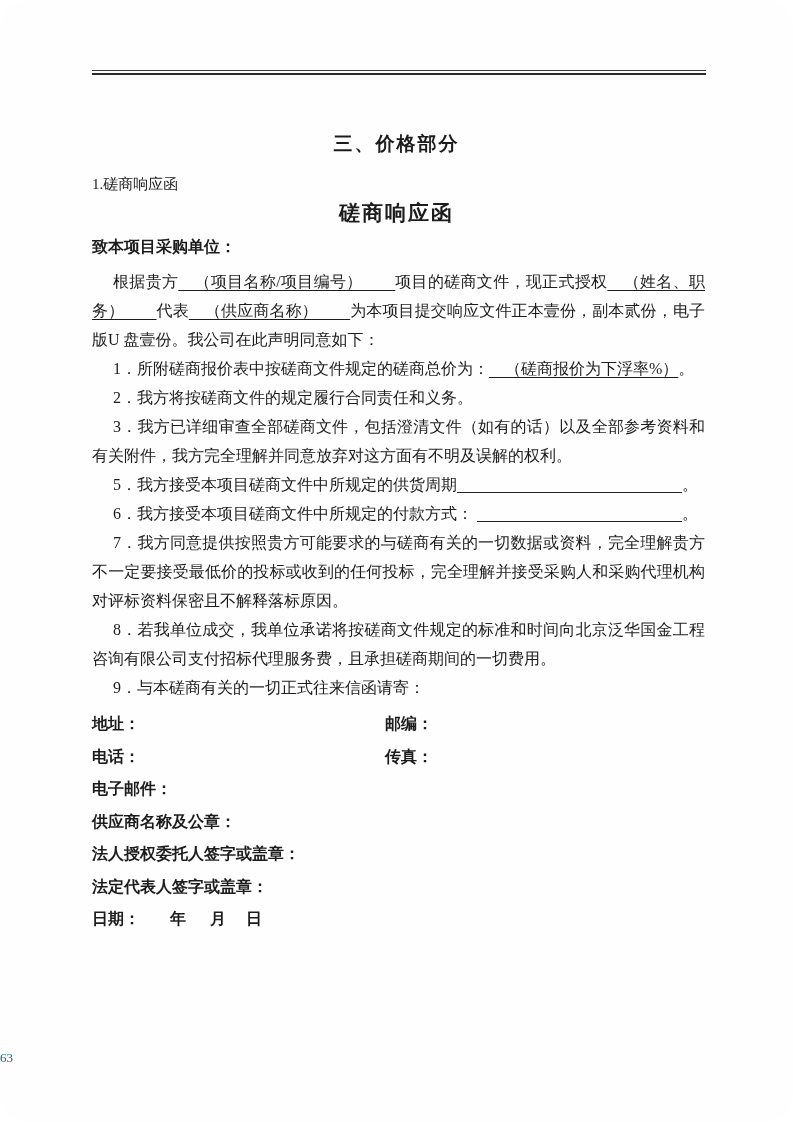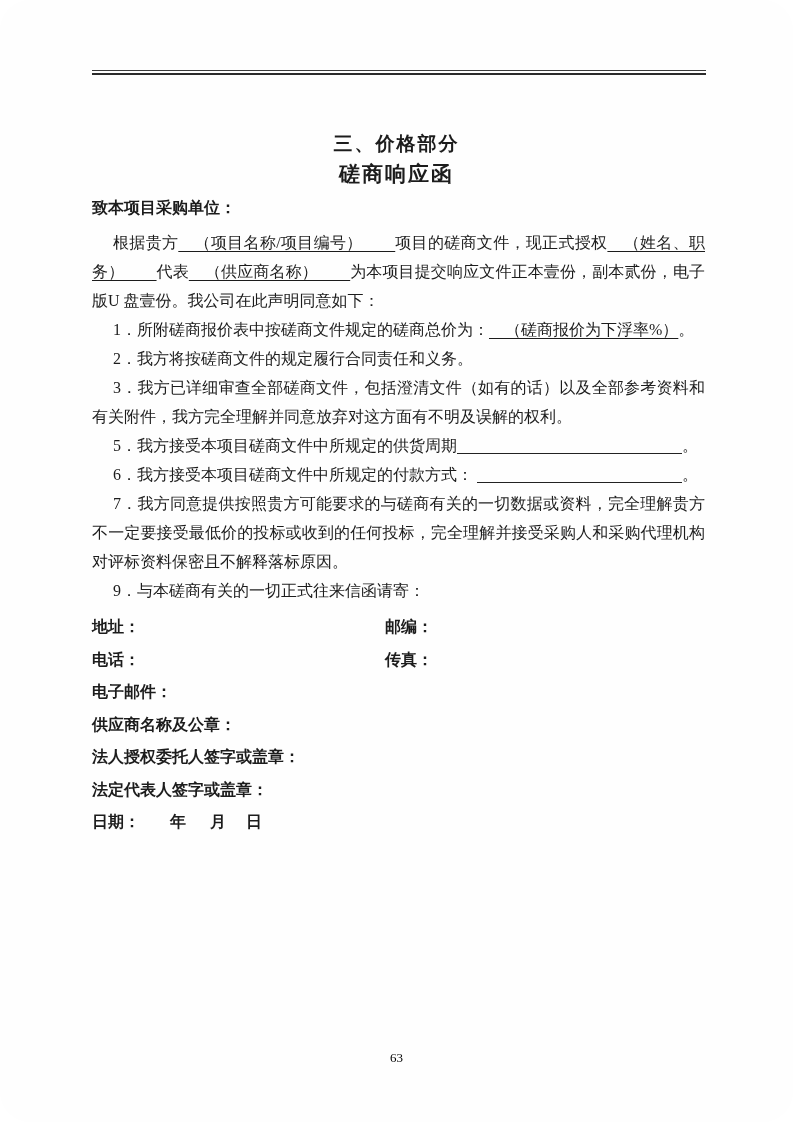--- a/index.html
+++ b/index.html
@@ -70,47 +70,49 @@
   .contact-grid{
     display:grid;
     grid-template-columns:293px auto;
   }
   .date-line .yy{margin-left:30px;}
   .date-line .mm{margin-left:24px;}
   .date-line .dd{margin-left:20px;}
   .page-footer{
     position:absolute;
     left:0;right:0;top:1050px;
-    text-align:center;
+    text-align:left;
     font-size:13px;
-    color:#000000;
+    color:#0369a1;
   }
 </style>
 </head>
 <body>
 
 <div class="page">
 
   <div class="top-rule"></div>
 
   <div class="section-title">三、价格部分</div>
 
+  <div class="sub-label">1.磋商响应函</div>
 
   <div class="letter-title">磋商响应函</div>
 
   <div class="salutation">致本项目采购单位：</div>
 
   <div class="body-text">
     <p><span>根据贵方</span><span class="ul">　（项目名称/项目编号）　　</span><span>项目的磋商文件，现正式授权</span><span class="ul">　（姓名、职务）　　</span><span>代表</span><span class="ul">　（供应商名称）　　</span><span>为本项目提交响应文件正本壹份，副本贰份，电子版U 盘壹份。我公司在此声明同意如下：</span></p>
     <p><span>1．所附磋商报价表中按磋商文件规定的磋商总价为：</span><span class="ul">　（磋商报价为下浮率%）</span><span>。</span></p>
     <p><span>2．我方将按磋商文件的规定履行合同责任和义务。</span></p>
     <p><span>3．我方已详细审查全部磋商文件，包括澄清文件（如有的话）以及全部参考资料和有关附件，我方完全理解并同意放弃对这方面有不明及误解的权利。</span></p>
     <p><span>5．我方接受本项目磋商文件中所规定的供货周期</span><span class="blank" style="width: 225px;"></span><span>。</span></p>
     <p><span>6．我方接受本项目磋商文件中所规定的付款方式： </span><span class="blank" style="width: 205px;"></span><span>。</span></p>
     <p><span>7．我方同意提供按照贵方可能要求的与磋商有关的一切数据或资料，完全理解贵方不一定要接受最低价的投标或收到的任何投标，完全理解并接受采购人和采购代理机构对评标资料保密且不解释落标原因。</span></p>
+    <p><span>8．若我单位成交，我单位承诺将按磋商文件规定的标准和时间向北京泛华国金工程咨询有限公司支付招标代理服务费，且承担磋商期间的一切费用。</span></p>
     <p><span>9．与本磋商有关的一切正式往来信函请寄：</span></p>
   </div>
 
   <div class="lower">
     <div class="contact-grid">
       <div>地址：</div>
       <div>邮编：</div>
       <div>电话：</div>
       <div>传真：</div>
       <div>电子邮件：</div>

